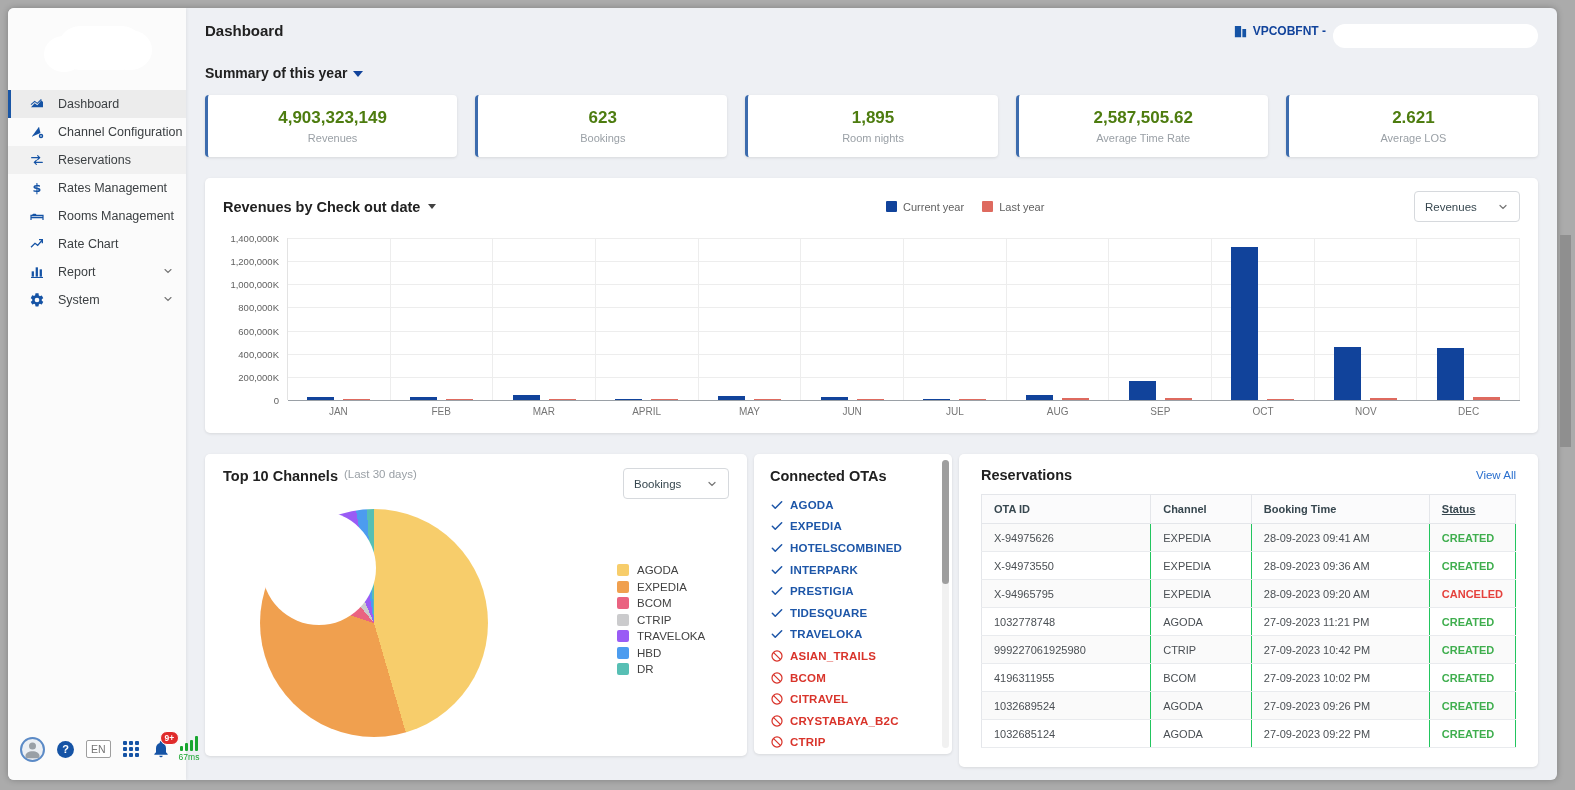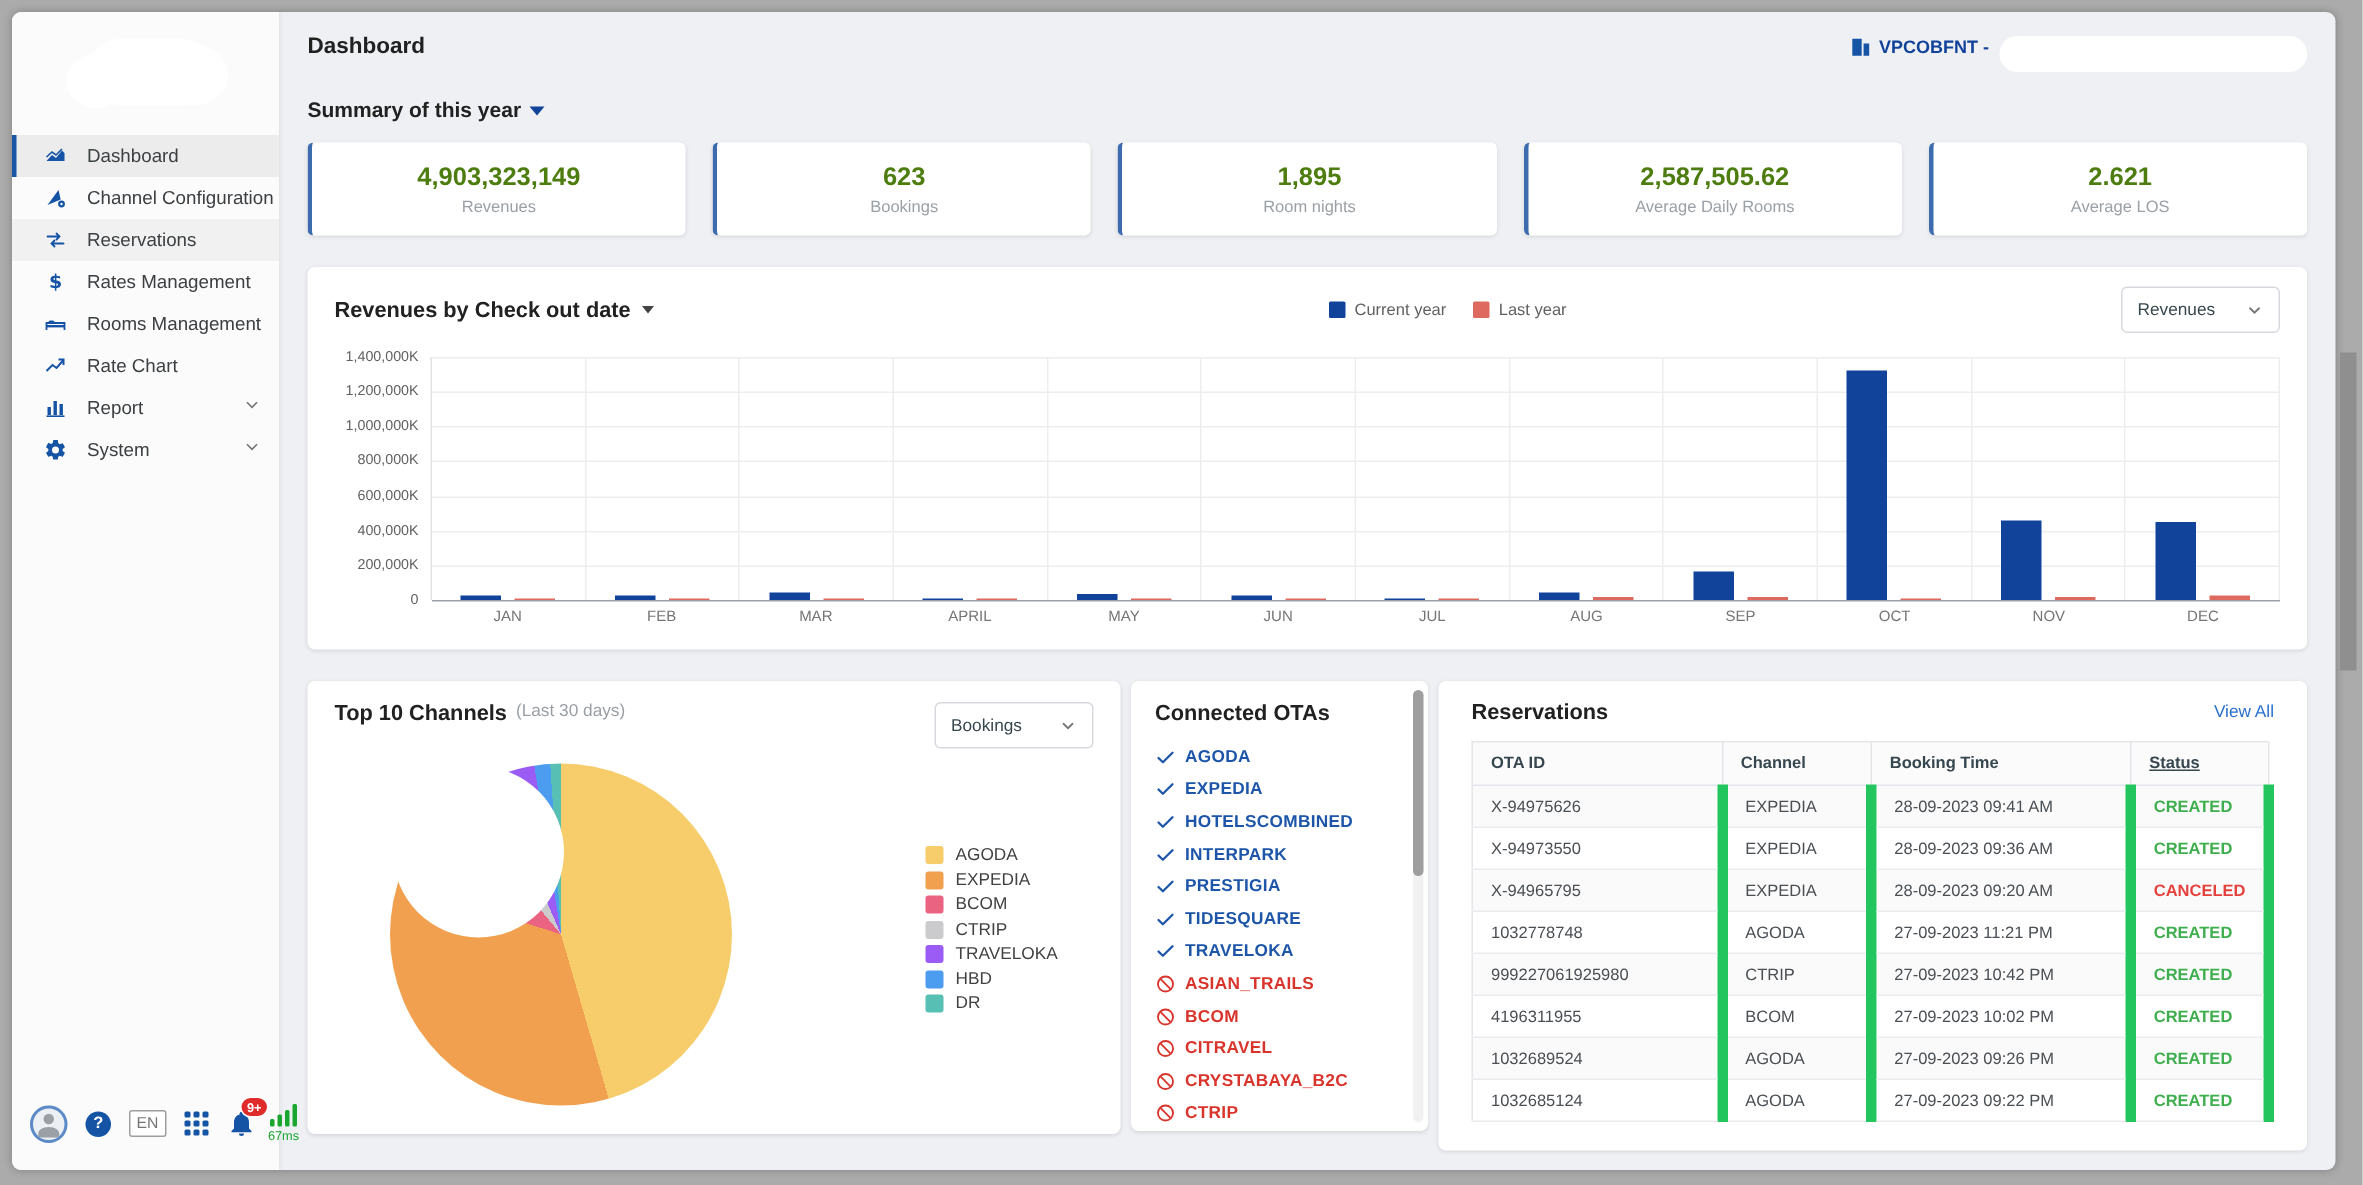--- a/index.html
+++ b/index.html
@@ -107,21 +107,21 @@
   .ota-item.blocked { color:#d9342b; }
   .ota-scroll-track { position:absolute; right:3px; top:6px; bottom:6px; width:7px; background:#f1f1f1; border-radius:4px; }
   .ota-scroll-thumb { position:absolute; right:3px; top:6px; width:7px; height:124px; background:#9e9e9e; border-radius:4px; }
 
   .res-card { flex:1; height:313px; padding:13px 22px; }
   .res-head { display:flex; justify-content:space-between; align-items:center; margin-bottom:11px; }
   .res-title { font-size:14.5px; font-weight:bold; color:#212121; }
   .view-all { font-size:11.5px; color:#2a6fce; cursor:pointer; }
   table.res { width:100%; border-collapse:collapse; border:1px solid #e4e6ea; }
   table.res th { text-align:left; font-size:11px; color:#37474f; font-weight:bold; padding:8px 12px; background:#fbfbfc; border-bottom:1px solid #e4e6ea; border-right:1px solid #e4e6ea; }
-  table.res td { font-size:11px; color:#4a4f54; padding:7.5px 12px; border-bottom:1px solid #e9ebee; border-right:7px solid #22c55e;margin-top:36px; }
+  table.res td { font-size:11px; color:#4a4f54; padding:7.5px 12px; border-bottom:1px solid #e9ebee; border-right:1px solid #22c55e;margin-top:36px; }
   table.res tr:nth-child(odd) td { background:#fafafa; }
   td.ota-id { color:#4a72ab; cursor:pointer; }
   td.status { font-weight:bold; font-size:10.5px; }
 </style>
 </head>
 <body>
 
 <div class="app">
 
   <div class="sidebar">
@@ -272,21 +272,21 @@
         <div class="kpi-card">
           <div class="kpi-value">623</div>
           <div class="kpi-label">Bookings</div>
         </div>
         <div class="kpi-card">
           <div class="kpi-value">1,895</div>
           <div class="kpi-label">Room nights</div>
         </div>
         <div class="kpi-card">
           <div class="kpi-value">2,587,505.62</div>
-          <div class="kpi-label">Average Daily Rooms</div>
+          <div class="kpi-label">Average Time Rate</div>
         </div>
         <div class="kpi-card">
           <div class="kpi-value">2.621</div>
           <div class="kpi-label">Average LOS</div>
         </div>
       </div>
 
     <div class="card chart-card">
       <div class="chart-head">
         <div class="chart-title-wrap">

